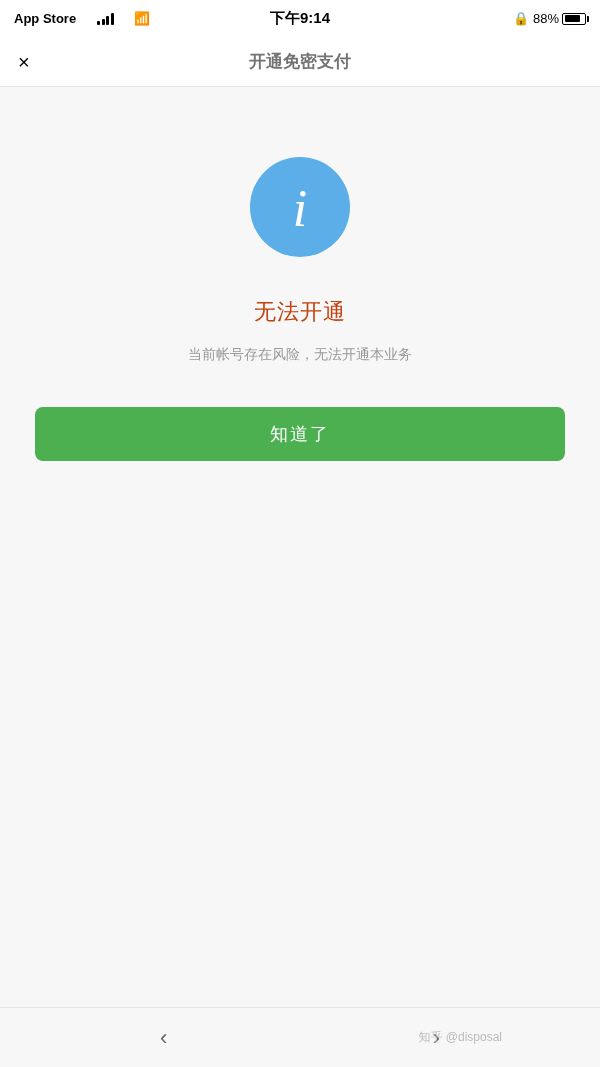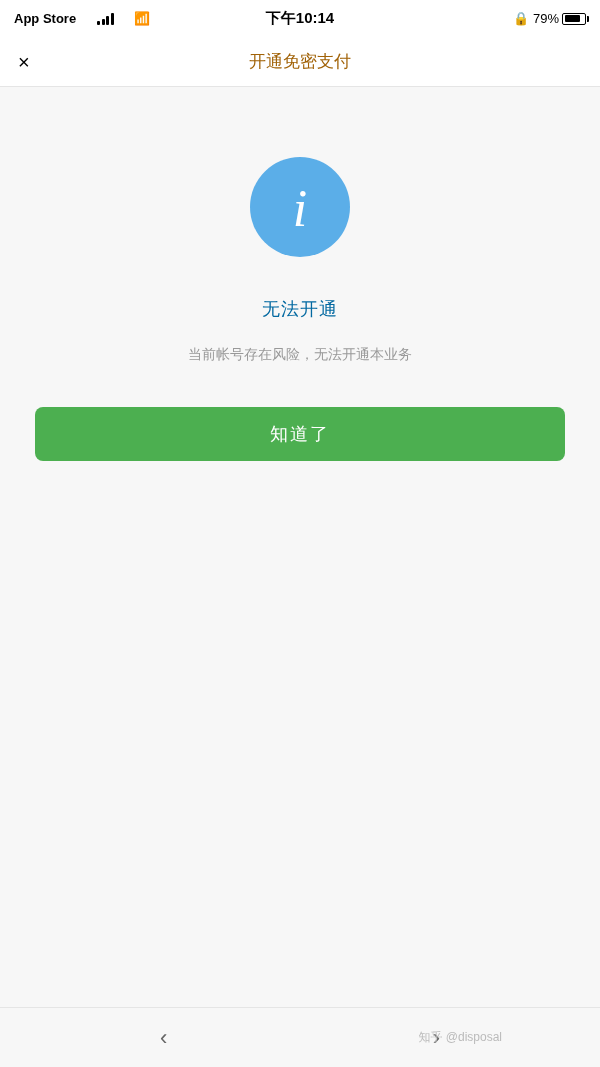--- a/index.html
+++ b/index.html
@@ -93,22 +93,22 @@
       height: 50px;
       background: #fff;
       display: flex;
       align-items: center;
       justify-content: center;
       position: relative;
       border-bottom: 1px solid #e5e5e5;
     }
     .nav-title {
       font-size: 17px;
-      font-weight: 400;
-      color: #a16207;
+      font-weight: 700;
+      color: #737373;
     }
     .nav-close {
       position: absolute;
       left: 18px;
       font-size: 20px;
       color: #000;
       cursor: pointer;
       font-weight: 300;
       line-height: 1;
     }
@@ -139,24 +139,24 @@
       font-size: 52px;
       font-weight: 400;
       font-style: italic;
       font-family: Georgia, serif;
       line-height: 1;
       margin-top: 4px;
     }
 
     
     .error-title {
-      font-size: 18px;
+      font-size: 22px;
       font-weight: 500;
-      color: #0369a1;
-      margin-bottom: 22px;
+      color: #c2410c;
+      margin-bottom: 16px;
       letter-spacing: 1px;
     }
     .error-desc {
       font-size: 14px;
       color: #999;
       text-align: center;
       line-height: 1.6;
       margin-bottom: 42px;
     }
 
@@ -213,24 +213,24 @@
   <div class="status-left">
     <span>App Store</span>
     <div class="signal-bars">
       <span style="height:4px"></span>
       <span style="height:6px"></span>
       <span style="height:9px"></span>
       <span style="height:12px"></span>
     </div>
     <span class="wifi-icon">📶</span>
   </div>
-  <span class="status-center">下午10:14</span>
+  <span class="status-center">下午9:14</span>
   <div class="battery-container">
     <span style="font-size:13px;">🔒</span>
-    <span style="font-size:13px;">79%</span>
+    <span style="font-size:13px;">88%</span>
     <div class="battery-box">
       <div class="battery-fill"></div>
     </div>
   </div>
 </div>
 
 <div class="nav-bar">
   <span class="nav-close">×</span>
   <span class="nav-title">开通免密支付</span>
 </div>

